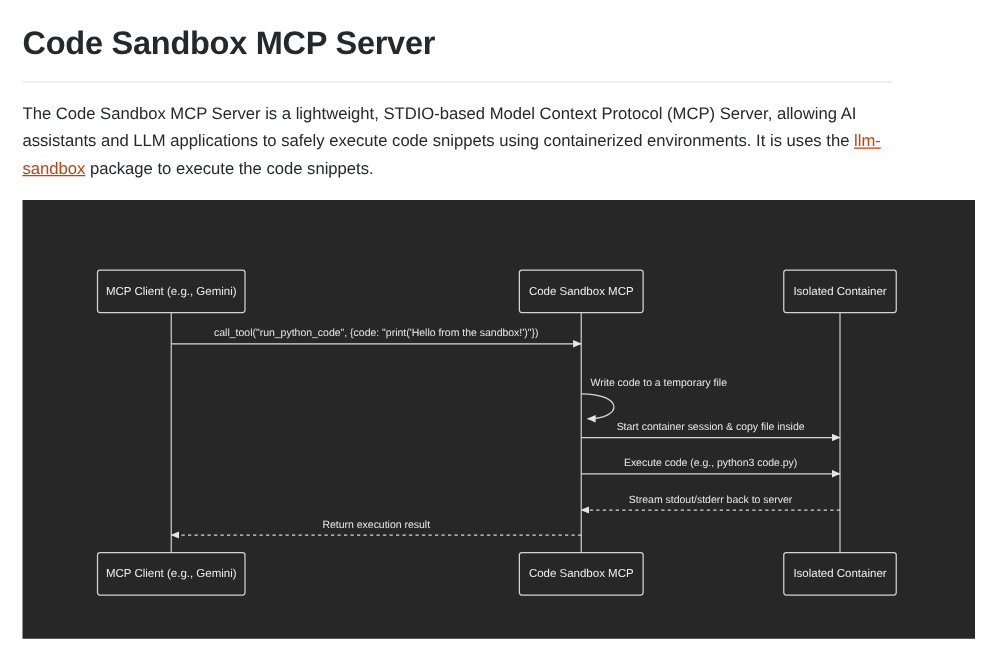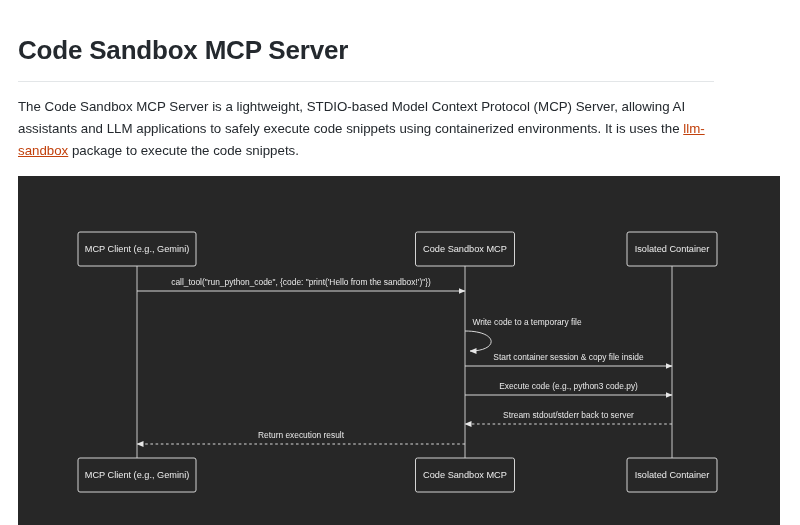--- a/index.html
+++ b/index.html
@@ -12,21 +12,21 @@
     background: #ffffff;
     font-family: "Liberation Sans", sans-serif;
     color: #24292e;
     overflow: hidden;
   }
   .page {
     position: relative;
     width: 732px;
     height: 525px;
     box-sizing: border-box;
-    padding: 16px 18px;
+    padding: 0 18px;
   }
   .doc-title {
     font-size: 26px;
     font-weight: 600;
     line-height: 1.25;
     letter-spacing: -0.2px;
     color: #24292e;
     margin: 0;
     padding-top: 18px;
   }

